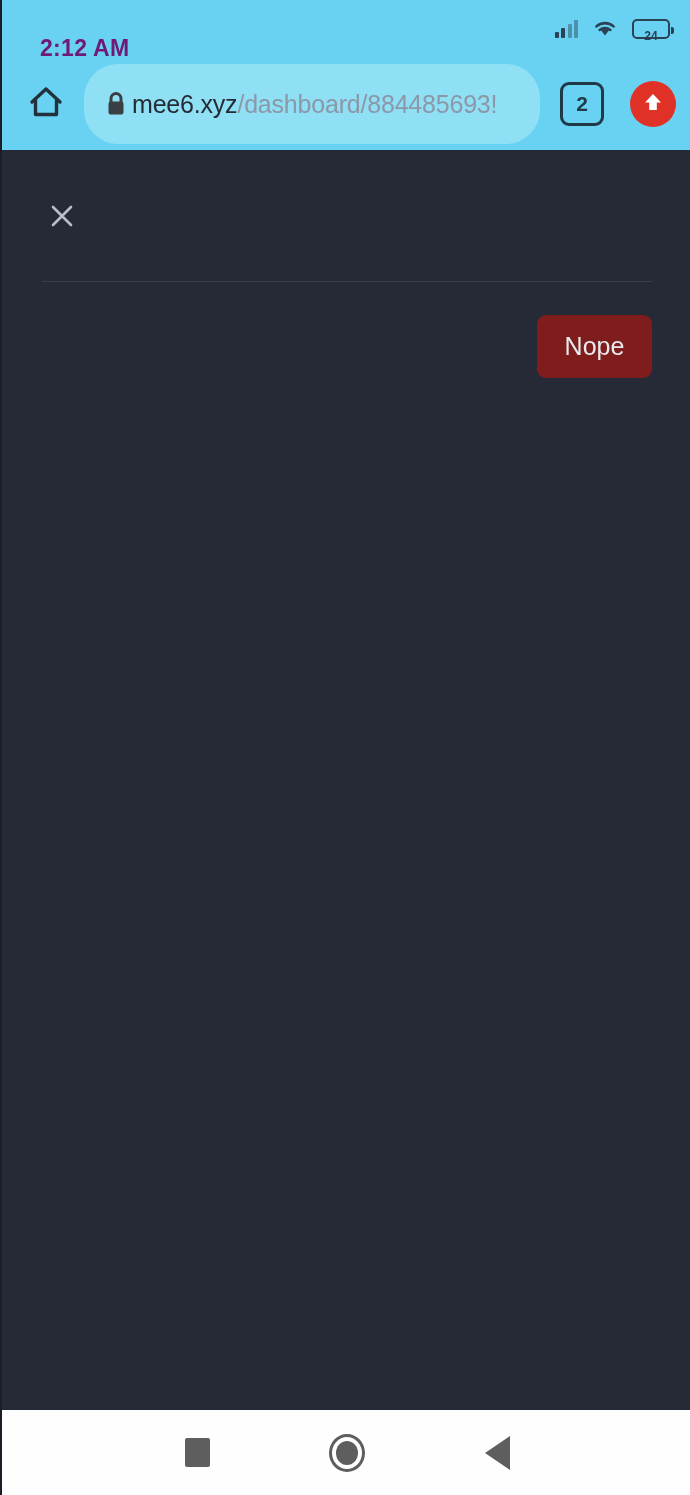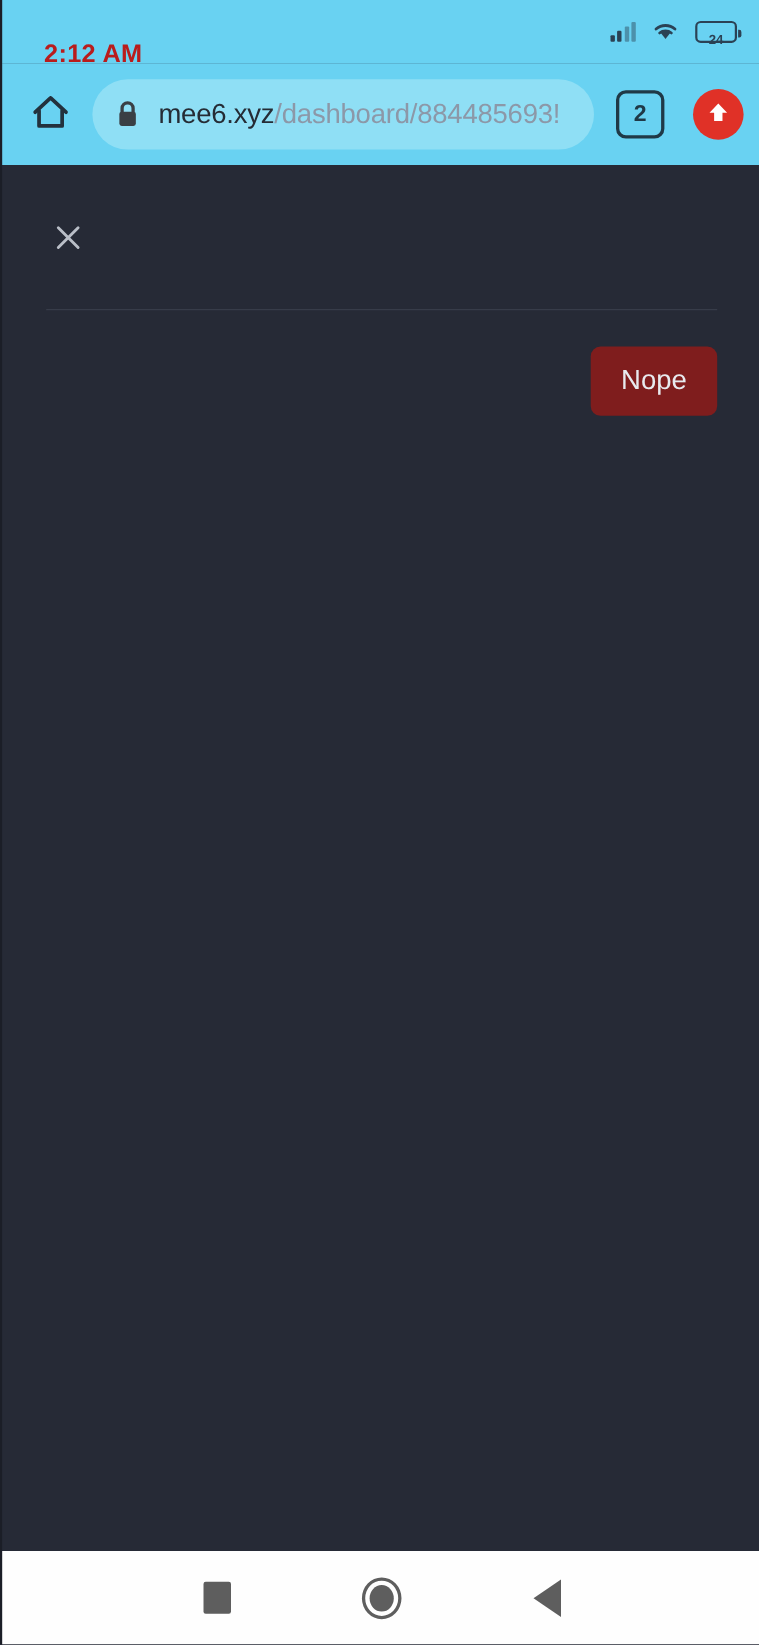--- a/index.html
+++ b/index.html
@@ -30,21 +30,21 @@
     height: 58px;
     background: #69d2f2;
     display: flex;
     align-items: center;
     justify-content: space-between;
     padding: 0 22px 0 38px;
   }
   .status-time {
     font-size: 23px;
     font-weight: bold;
-    color: #b91c1c;
+    color: #701a75;
     letter-spacing: 0.3px;
     margin-top: 38px;
   }
   .status-icons {
     display: flex;
     align-items: center;
     gap: 14px;
   }
   .signal-bars {
     display: flex;
@@ -95,27 +95,27 @@
     padding: 0 16px;
     gap: 6px;
   }
   .home-btn {
     width: 56px; height: 56px;
     display:flex; align-items:center; justify-content:center;
     flex: 0 0 auto;
   }
   .url-pill {
     flex: 1 1 auto;
-    height: 64px;
+    height: 80px;
     background: #8fdff5;
     border-radius: 34px;
     display: flex;
     align-items: center;
     padding: 0 20px;
-    gap: 16px;
+    gap: 4px;
     overflow: hidden;
     margin-left: 4px;
   }
   .lock-icon { flex:0 0 auto; display:flex; align-items:center; }
   .url-text {
     font-size: 25px;
     color: #8c98a8;
     white-space: nowrap;
     overflow: hidden;
     letter-spacing: -0.2px;

